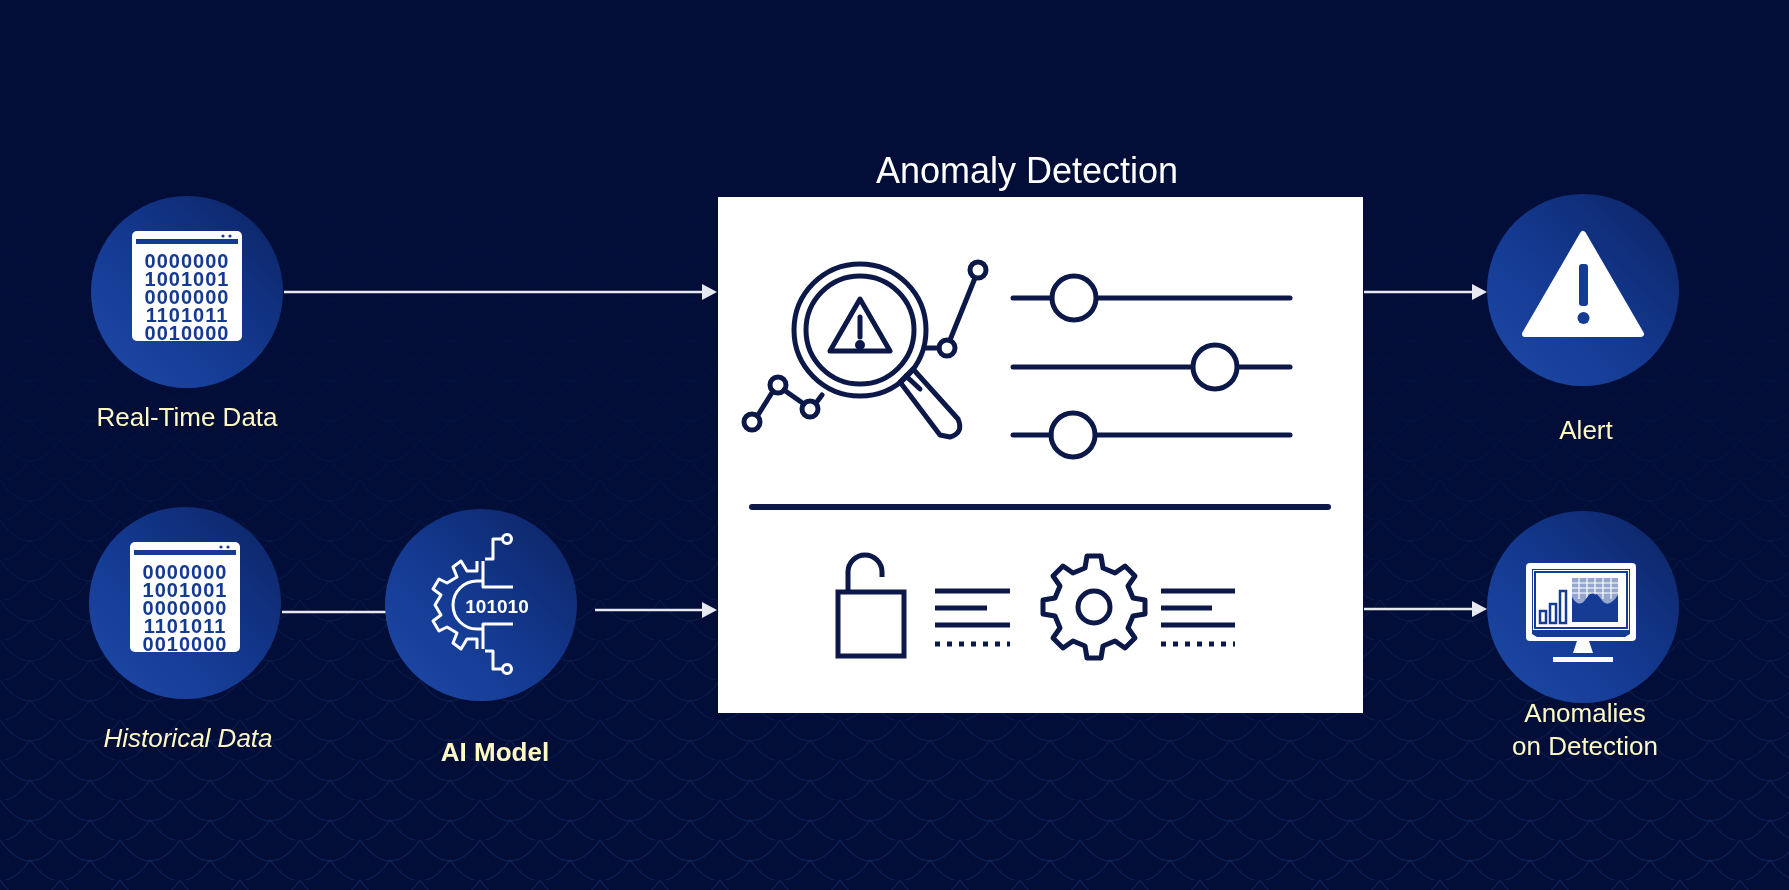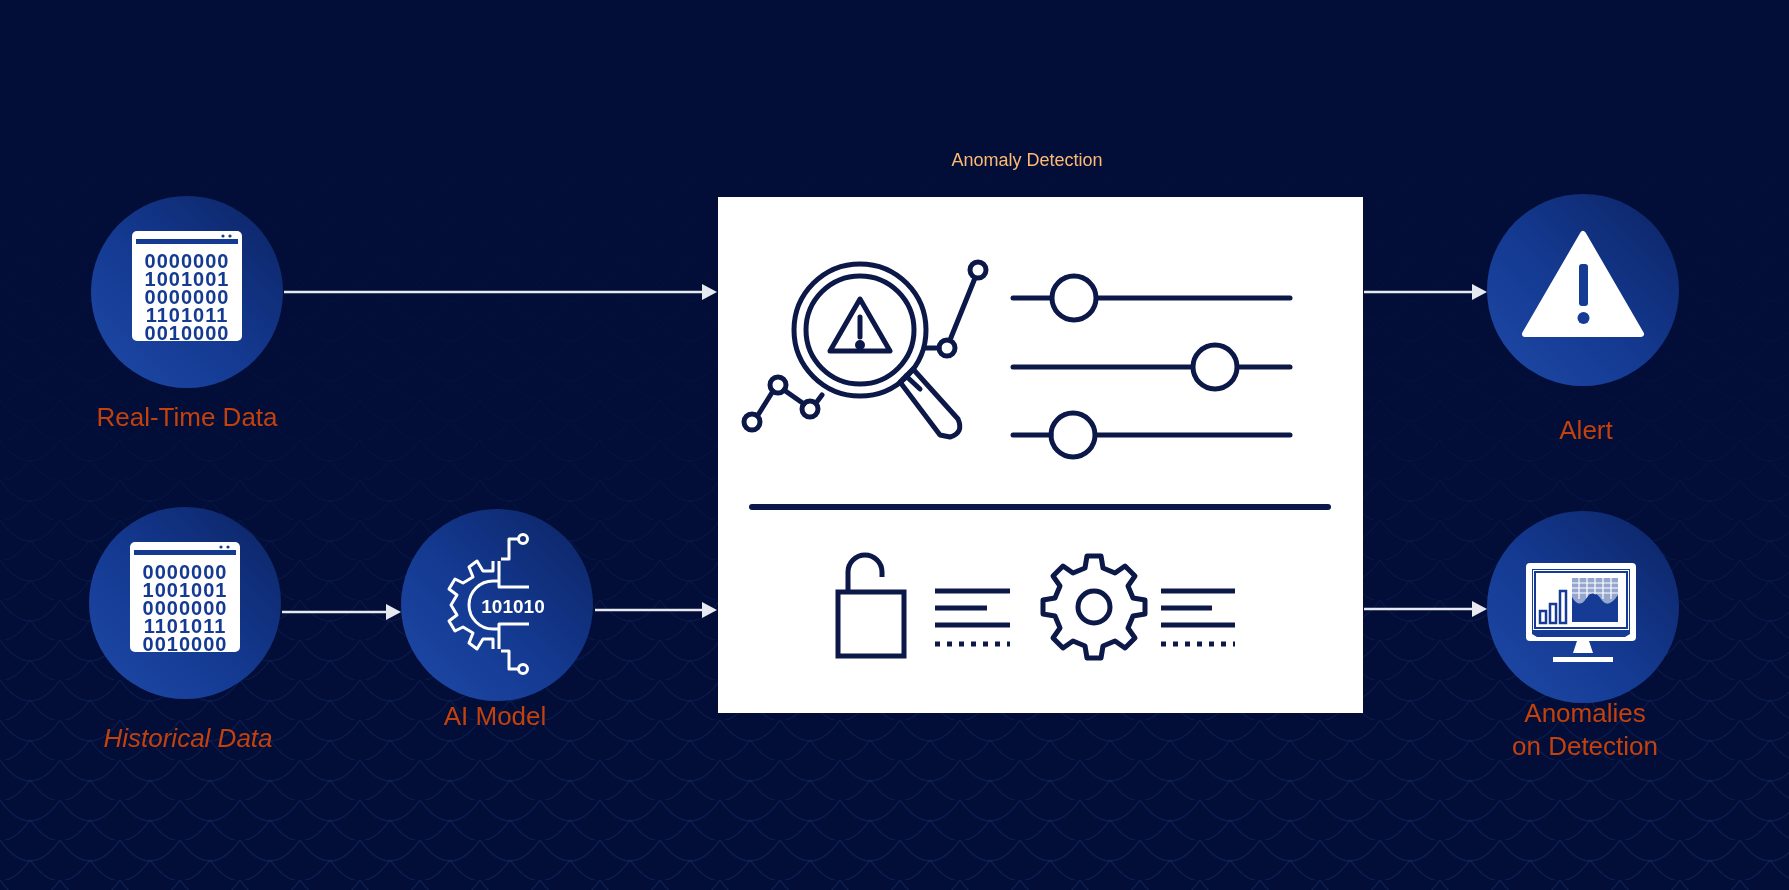--- a/index.html
+++ b/index.html
@@ -8,24 +8,24 @@
     background: #030e38;
     font-family: "Liberation Sans", "DejaVu Sans", sans-serif;
   }
   .bg-pattern { position: absolute; left: 0; top: 0; width: 1789px; height: 890px; }
   .node {
     position: absolute; width: 192px; height: 192px; border-radius: 50%;
     background: linear-gradient(225deg, #0c2363 0%, #143a92 55%, #1f4aa8 100%);
   }
   .node svg { position: absolute; left: 0; top: 0; width: 192px; height: 192px; }
   .label {
-    position: absolute; color: #c2410c; font-size: 26px; text-align: center;
+    position: absolute; color: #fef9c3; font-size: 26px; text-align: center;
     line-height: 33px; white-space: nowrap; transform: translateX(-50%);
   }
-  .title { position: absolute; color: #fdba74; font-size: 18px; transform: translateX(-50%); white-space: nowrap; }
+  .title { position: absolute; color: #ffffff; font-size: 36px; transform: translateX(-50%); white-space: nowrap; }
   .panel {
     position: absolute; left: 718px; top: 197px; width: 645px; height: 516px;
     background: #ffffff;
   }
   .panel svg { position: absolute; left: 0; top: 0; }
   .arrows { position: absolute; left: 0; top: 0; }
 </style>
 </head>
 <body>
 
@@ -89,36 +89,36 @@
       <text x="96" y="72">0000000</text>
       <text x="96" y="90">1001001</text>
       <text x="96" y="108">0000000</text>
       <text x="96" y="126">1101011</text>
       <text x="96" y="144">0010000</text>
     </g>
   </svg>
 </div>
 <div class="label" style="left:188px; top:722px;font-style:italic;">Historical Data</div>
 
-<div class="node" style="left:401px; top:509px;">
+<div class="node" style="left:385px; top:509px;">
   <svg viewBox="0 0 192 192" fill="none" stroke="#ffffff" stroke-width="3" stroke-linejoin="round">
 
     <path d="M92 52 L92 62 L82 62 L76 52 L68 58 L72 68 L62 74 L54 70 L48 80 L56 86 L50 96 L56 106 L48 112 L54 122 L62 118 L72 124 L68 134 L76 140 L82 130 L92 130 L92 140"></path>
     <path d="M98 72 L92 72 A24 24 0 0 0 92 120 L98 120"></path>
 
     <path d="M98 140 L98 115 L128 115"></path>
     <path d="M98 52 L98 78 L128 78"></path>
     <path d="M100 50 L108 50 L108 30 L118 30"></path>
     <circle cx="122" cy="30" r="4.5"></circle>
     <path d="M100 142 L108 142 L108 160 L118 160"></path>
     <circle cx="122" cy="160" r="4.5"></circle>
     <text x="112" y="104" font-family="Liberation Sans, sans-serif" font-size="19" font-weight="bold" fill="#ffffff" stroke="none" text-anchor="middle">101010</text>
   </svg>
 </div>
-<div class="label" style="left:495px; top:700px;">AI Model</div>
+<div class="label" style="left:495px; top:736px;font-weight:bold;">AI Model</div>
 
 <div class="title" style="left:1027px; top:150px;">Anomaly Detection</div>
 
 <div class="panel">
   <svg width="645" height="516" viewBox="0 0 645 516" fill="none" stroke="#0b1848" stroke-width="5" stroke-linecap="round">
 
     <g>
       <circle cx="142" cy="133" r="66"></circle>
       <circle cx="142" cy="133" r="54"></circle>
       <path d="M142 102 L172 154 L112 154 Z" stroke-linejoin="round"></path>

